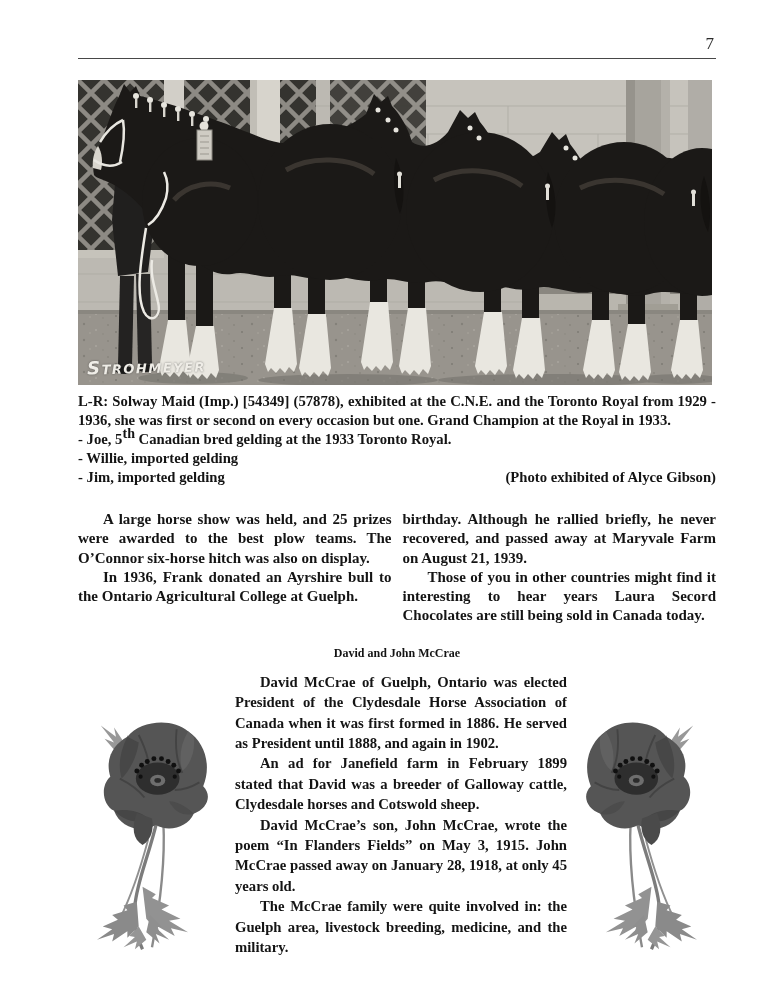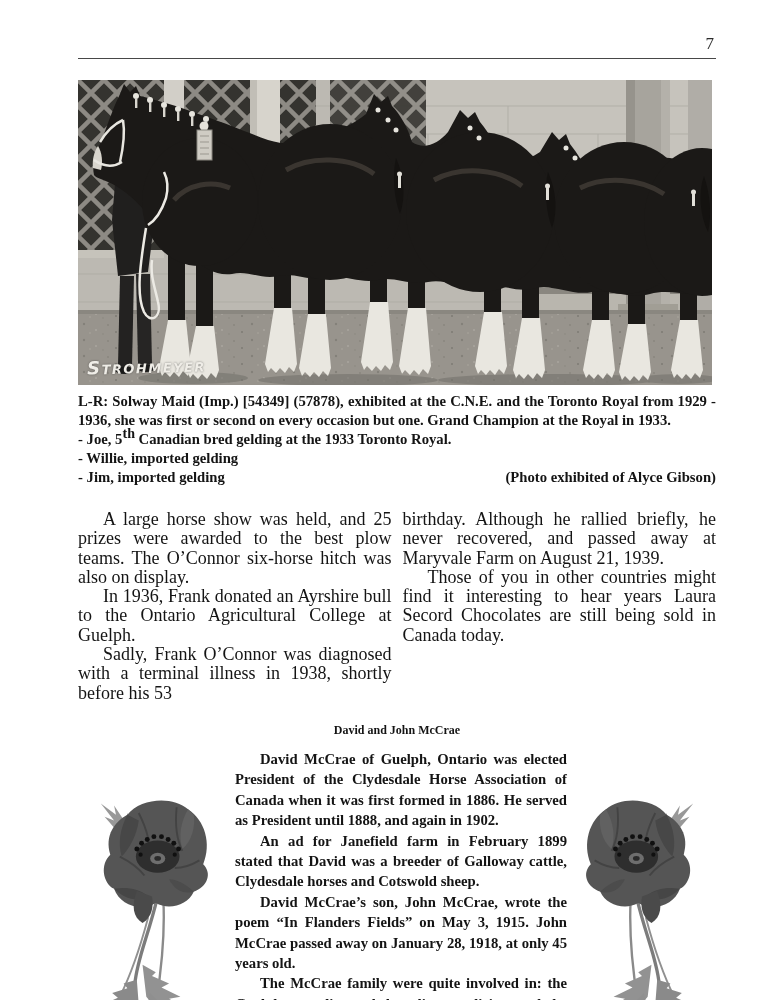--- a/index.html
+++ b/index.html
@@ -57,22 +57,22 @@
   .caption sup { font-size:14px; line-height:0; }
   .cap-last { display:flex; justify-content:space-between; }
 
   
   .two-col {
     display:flex; gap:11px;
     margin-top:23px;
   }
   .col {
     flex:1;
-    font-weight:normal;
-    font-size:18px;
+    font-weight:bold;
+    font-size:15px;
     line-height:19.3px;
     text-align:justify;
   }
   .col p.indent { text-indent:25px; }
 
   
   .heading {
     margin-top:20px;
     text-align:center;
     font-weight:bold;
@@ -295,21 +295,20 @@
     <div class="cap-last">
       <span>- Jim, imported gelding</span>
       <span>(Photo exhibited of Alyce Gibson)</span>
     </div>
   </div>
 
   <div class="two-col">
     <div class="col">
       <p class="indent">A large horse show was held, and 25 prizes were awarded to the best plow teams. The O’Connor six-horse hitch was also on display.</p>
       <p class="indent">In 1936, Frank donated an Ayrshire bull to the Ontario Agricultural College at Guelph.</p>
-      <p class="indent">Sadly, Frank O’Connor was diagnosed with a terminal illness in 1938, shortly before his 53</p>
     </div>
     <div class="col">
       <p>birthday. Although he rallied briefly, he never recovered, and passed away at Maryvale Farm on August 21, 1939.</p>
       <p class="indent">Those of you in other countries might find it interesting to hear years Laura Secord Chocolates are still being sold in Canada today.</p>
     </div>
   </div>
 
   <div class="heading">David and John McCrae</div>
 
   <div class="mccrae-row">

